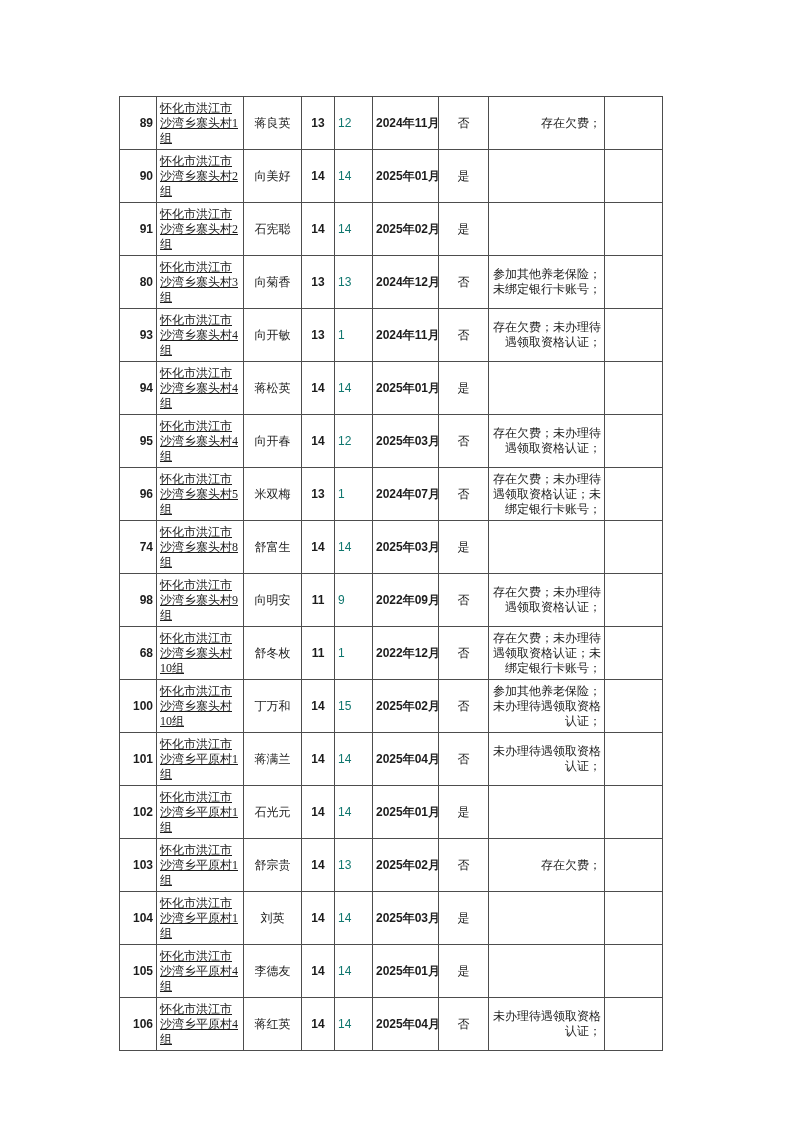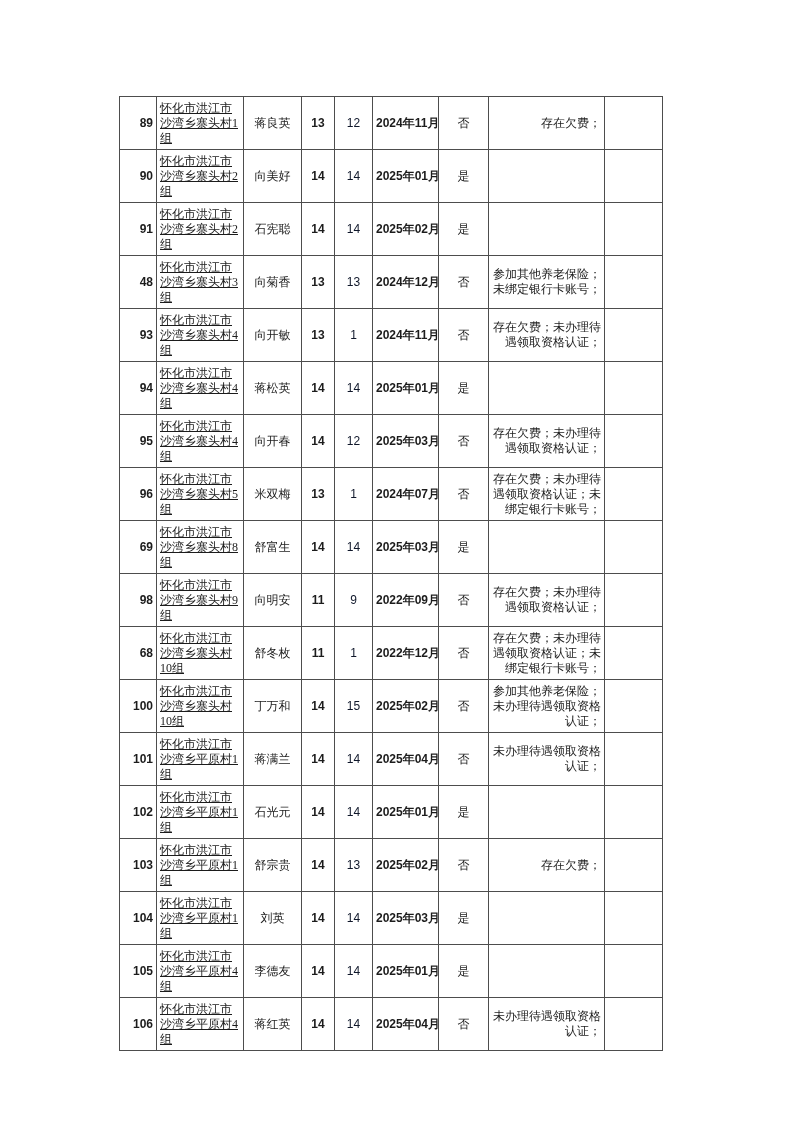--- a/index.html
+++ b/index.html
@@ -48,25 +48,25 @@
     text-decoration: underline;
   }
   td.c-name { text-align: center; margin-top: 33px; }
   td.c-n1 {
     text-align: center;
     font-family: "Liberation Sans", "DejaVu Sans", sans-serif;
     font-weight: 600;
     font-size: 12px;
   }
   td.c-n2 {
-    text-align: center;
+    text-align: left;
     font-family: "Liberation Sans", "DejaVu Sans", sans-serif;
     font-weight: 400;
     font-size: 14px;
-    color: #0f172a;
+    color: #0f766e;
     margin-left: 30px;
   }
   td.c-date {
     text-align: center;
     font-family: "Liberation Sans", "DejaVu Sans", sans-serif;
     font-weight: 600;
     font-size: 11.5px;
     white-space: nowrap;
   }
   td.c-status { text-align: center; }
@@ -123,21 +123,21 @@
     <td class="c-name">石宪聪</td>
     <td class="c-n1">14</td>
     <td class="c-n2">14</td>
     <td class="c-date">2025年02月</td>
     <td class="c-status">是</td>
     <td class="c-remark"></td>
     <td class="c-blank"></td>
   </tr>
 
   <tr>
-    <td class="c-no">48</td>
+    <td class="c-no">80</td>
     <td class="c-addr">怀化市洪江市沙湾乡寨头村3组</td>
     <td class="c-name">向菊香</td>
     <td class="c-n1">13</td>
     <td class="c-n2">13</td>
     <td class="c-date">2024年12月</td>
     <td class="c-status">否</td>
     <td class="c-remark">参加其他养老保险；未绑定银行卡账号；</td>
     <td class="c-blank"></td>
   </tr>
 
@@ -183,21 +183,21 @@
     <td class="c-name">米双梅</td>
     <td class="c-n1">13</td>
     <td class="c-n2">1</td>
     <td class="c-date">2024年07月</td>
     <td class="c-status">否</td>
     <td class="c-remark">存在欠费；未办理待遇领取资格认证；未绑定银行卡账号；</td>
     <td class="c-blank"></td>
   </tr>
 
   <tr>
-    <td class="c-no">69</td>
+    <td class="c-no">74</td>
     <td class="c-addr">怀化市洪江市沙湾乡寨头村8组</td>
     <td class="c-name">舒富生</td>
     <td class="c-n1">14</td>
     <td class="c-n2">14</td>
     <td class="c-date">2025年03月</td>
     <td class="c-status">是</td>
     <td class="c-remark"></td>
     <td class="c-blank"></td>
   </tr>
 

